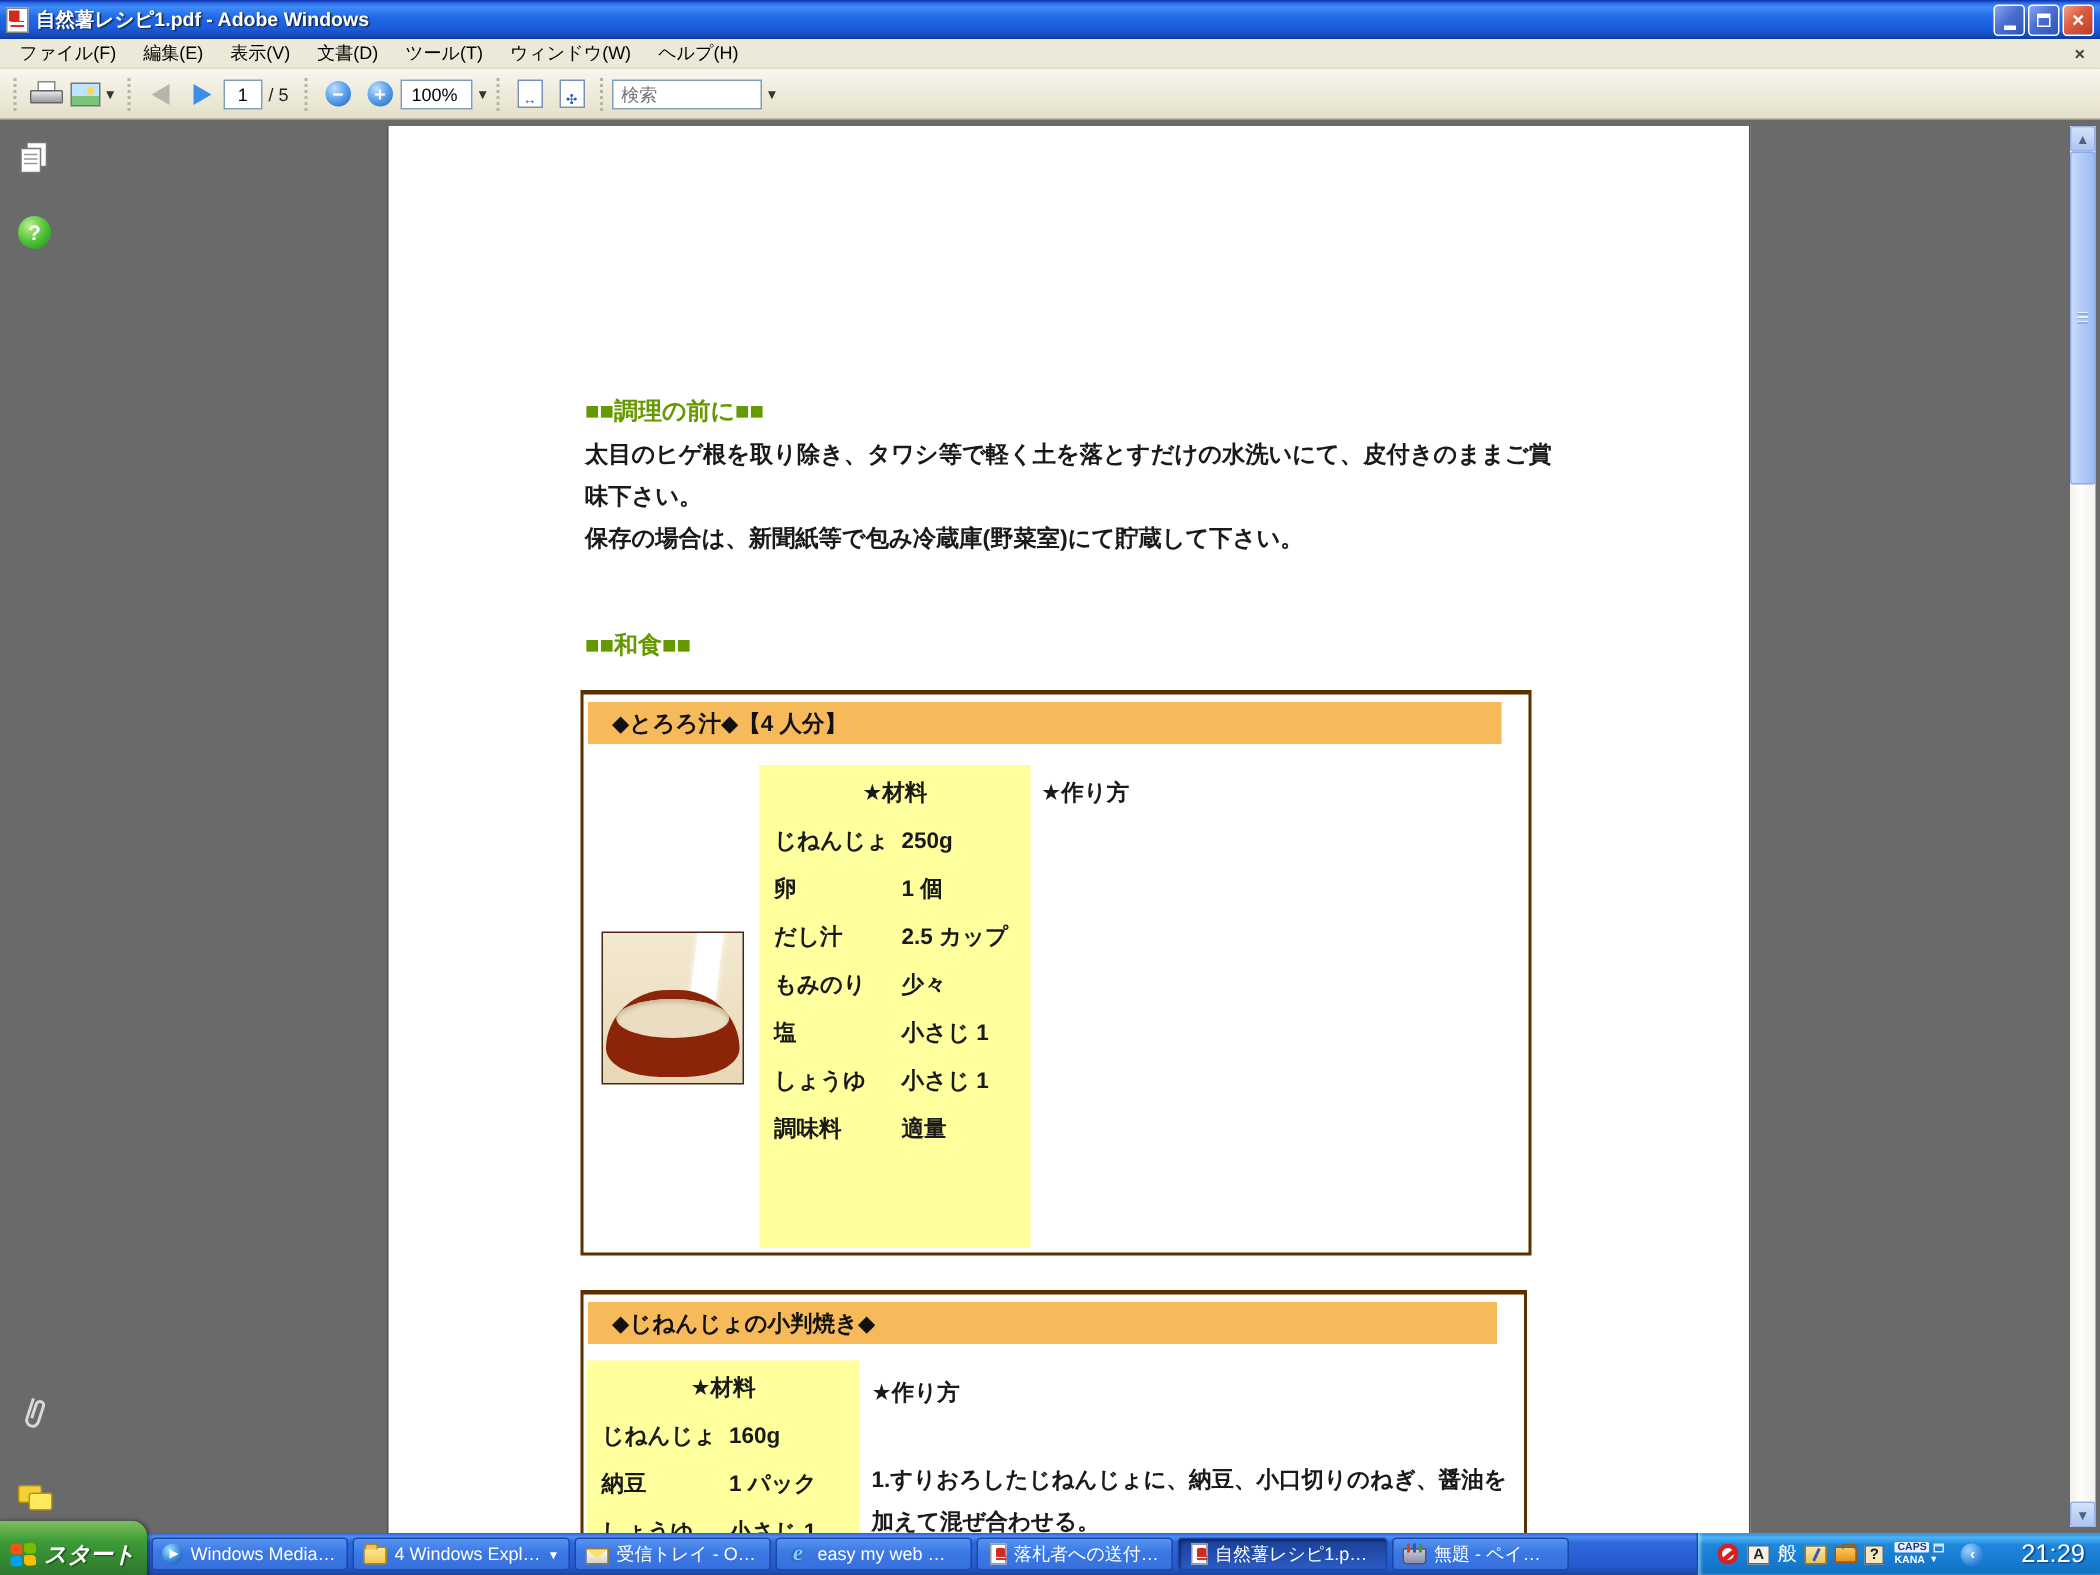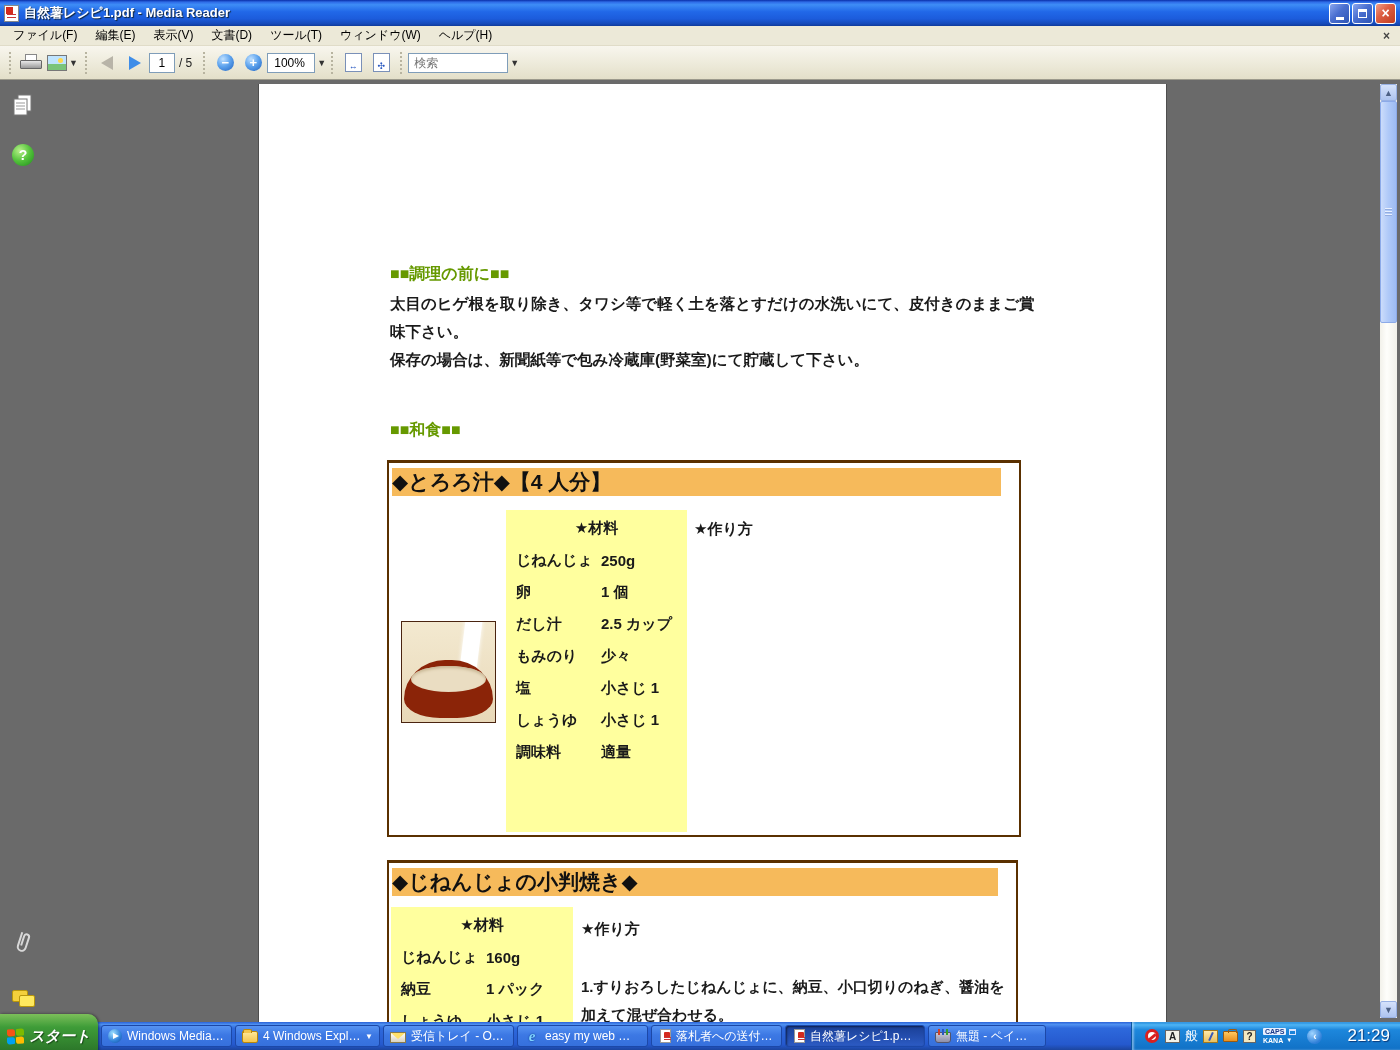--- a/index.html
+++ b/index.html
@@ -68,21 +68,21 @@
   .doc-titlebox { position:absolute; left:137px; top:112px; width:646px; height:54px;
     border:1px solid #2A2A2A; display:flex; align-items:center; padding-left:12px;
     font-family:"Liberation Serif","DejaVu Serif",serif; font-size:21px; font-weight:normal; }
   .green-h { position:absolute; left:131px; color:#669900; font-size:16px; font-weight:bold; }
   .doc-para { position:absolute; left:131px; width:650px; font-size:15.5px; line-height:28px; }
 
   .recipe-card { position:absolute; left:128px; width:634px; border:2px solid #5A3000; border-top-width:3px; background:#fff; }
   .card1 { top:376px; height:377px; }
   .card2 { top:776px; height:280px; width:631px; }
   .card-header { margin:5px 18px 0 3px; height:28px; background:#F6BA5B;
-    display:flex; align-items:center; font-size:21px; font-weight:bold; color:#111; }
+    display:flex; align-items:center; padding-left:16px; font-size:15px; font-weight:bold; color:#111; }
   .ing-table { position:absolute; background:#FFFF9E; font-size:15px; }
   .card1 .ing-table { left:117px; top:47px; width:181px; height:322px; }
   .card2 .ing-table { left:2px; top:44px; width:182px; height:234px; }
   .ing-head { text-align:center; padding-top:9px; height:34px; font-weight:bold; }
   .ing-row { display:flex; height:32px; align-items:center; padding-left:10px; }
   .ing-name { width:85px; }
   .steps { position:absolute; font-size:15px; line-height:28px; }
   .card1 .steps { left:305px; top:52px; width:332px; }
   .card2 .steps { left:192px; top:52px; width:425px; }
   .steps-head { font-weight:bold; margin-bottom:30px; }
@@ -184,21 +184,21 @@
   .fit-ico { width:17px; height:19px; border:1px solid #7A90B8; background:#fff; position:relative; }
   .fit-ico span { position:absolute; left:2px; right:2px; top:8px; text-align:center; font-size:9px; color:#2858C0; line-height:1; }
 </style>
 </head>
 <body>
 
 <div class="app">
 
   <div class="titlebar">
     <span class="pdf-doc-ico"></span>
-    <span class="title">自然薯レシピ1.pdf - Media Reader</span>
+    <span class="title">自然薯レシピ1.pdf - Adobe Windows</span>
     <span class="win-btn">
         <span class="glyph-min"></span>
       </span>
     <span class="win-btn">
         <span class="glyph-restore"></span>
       </span>
     <span class="win-btn close">
         <span>×</span>
       </span>
   </div>

